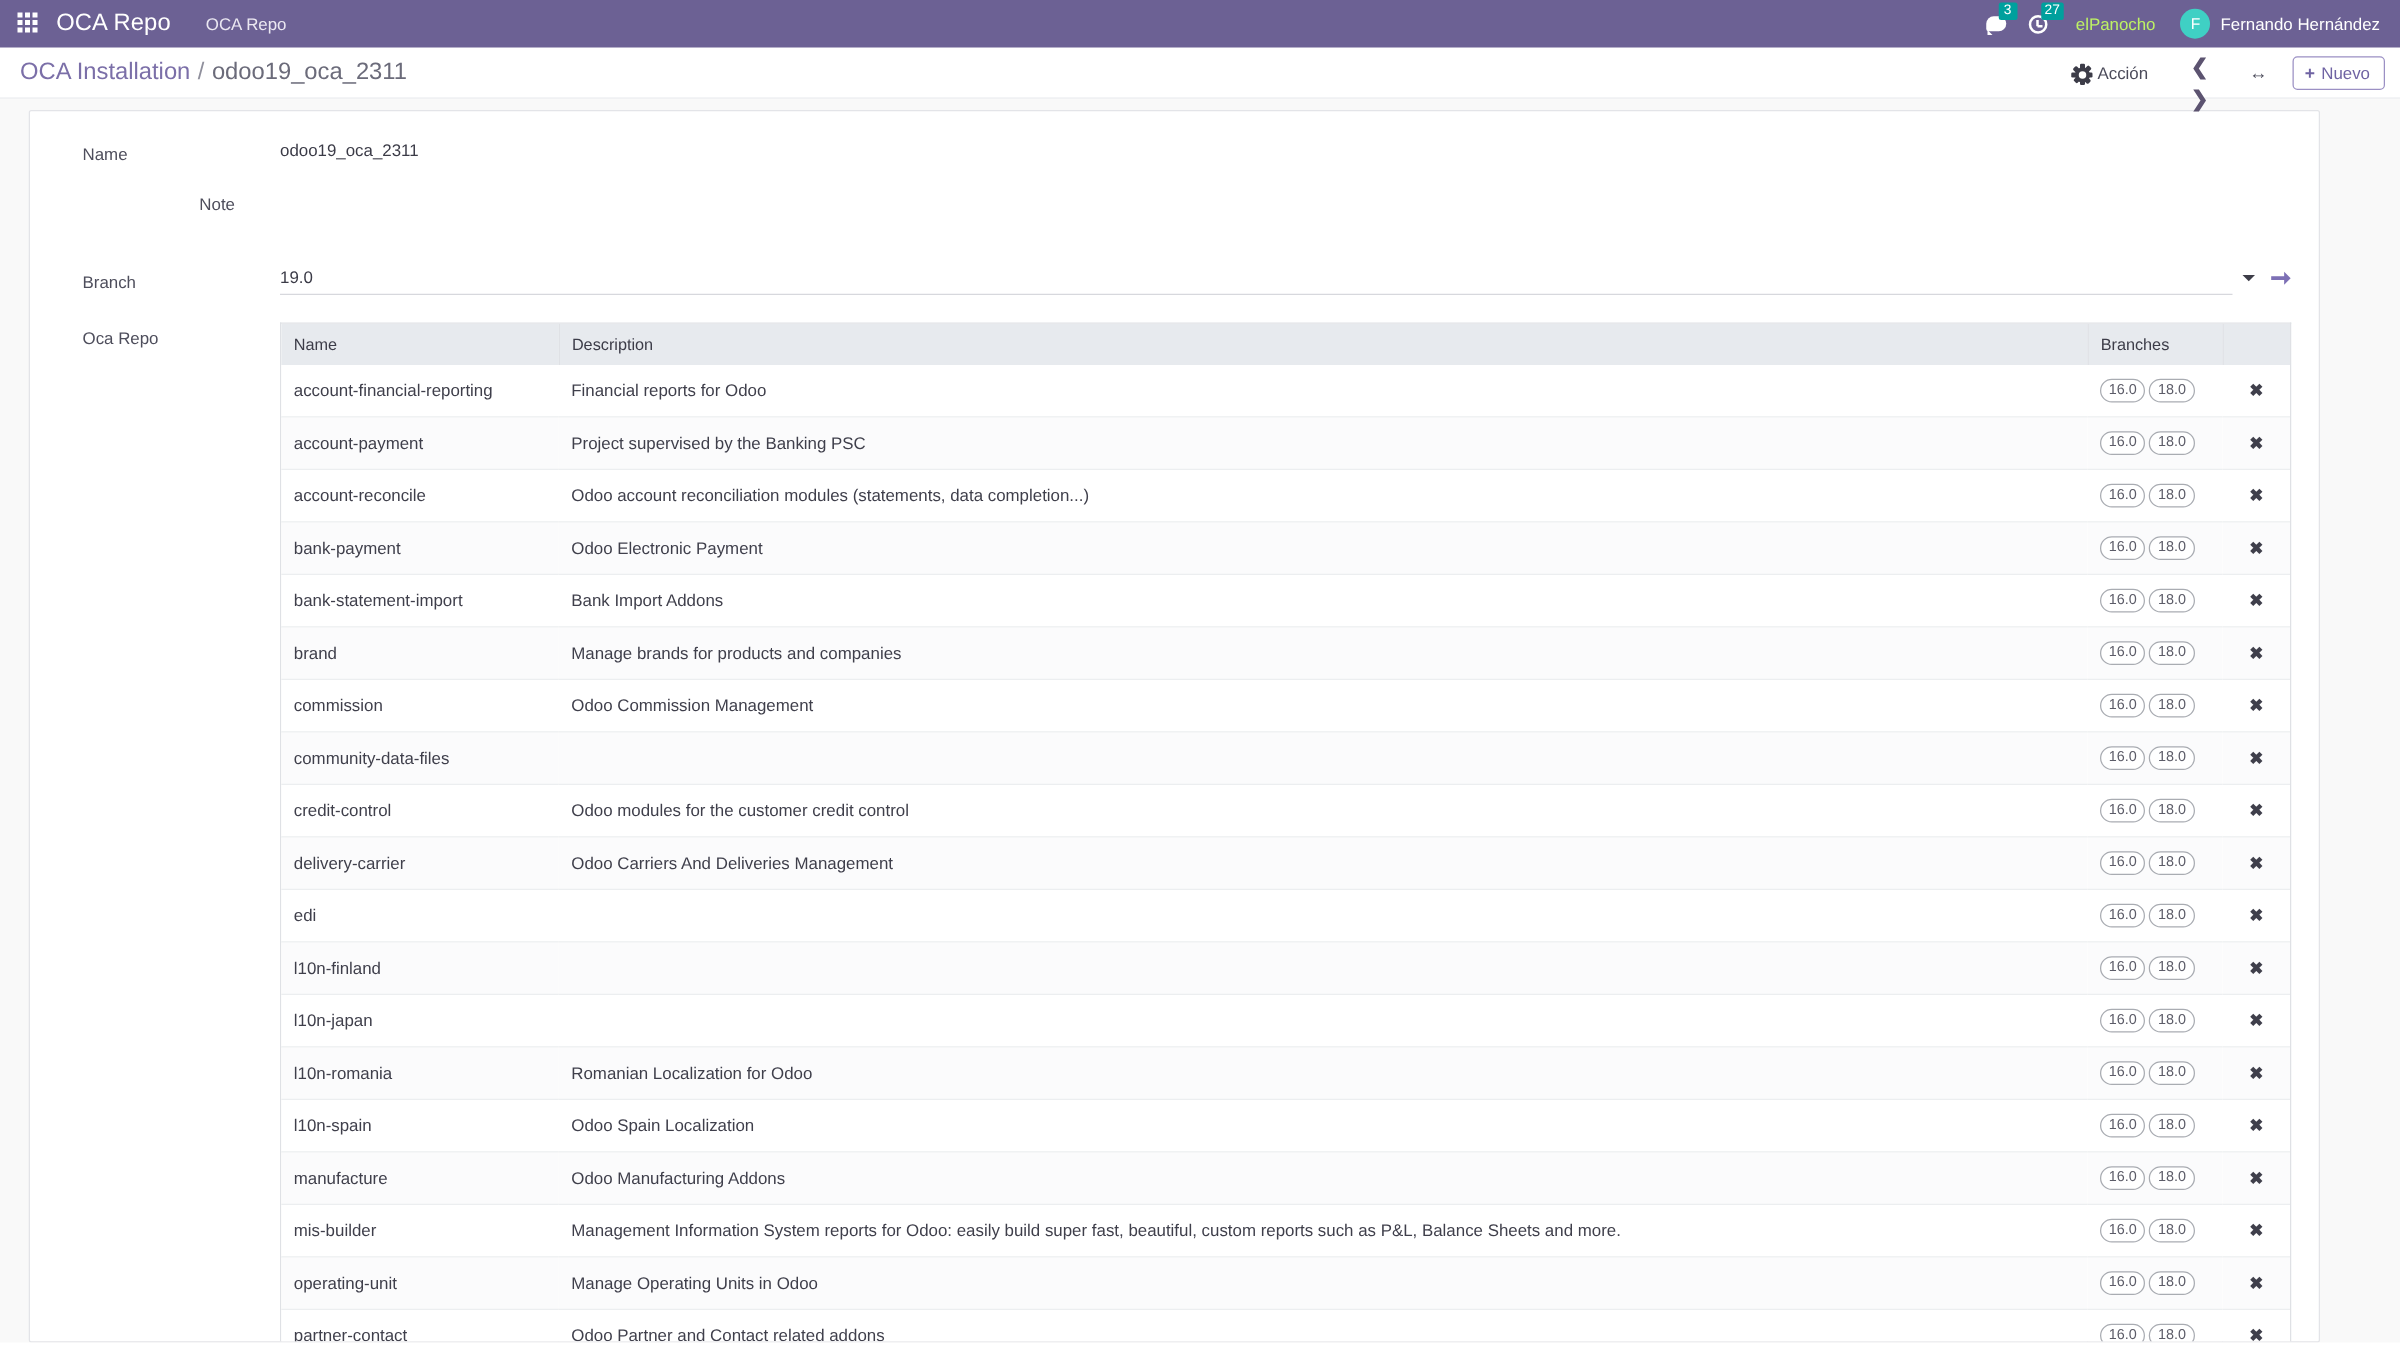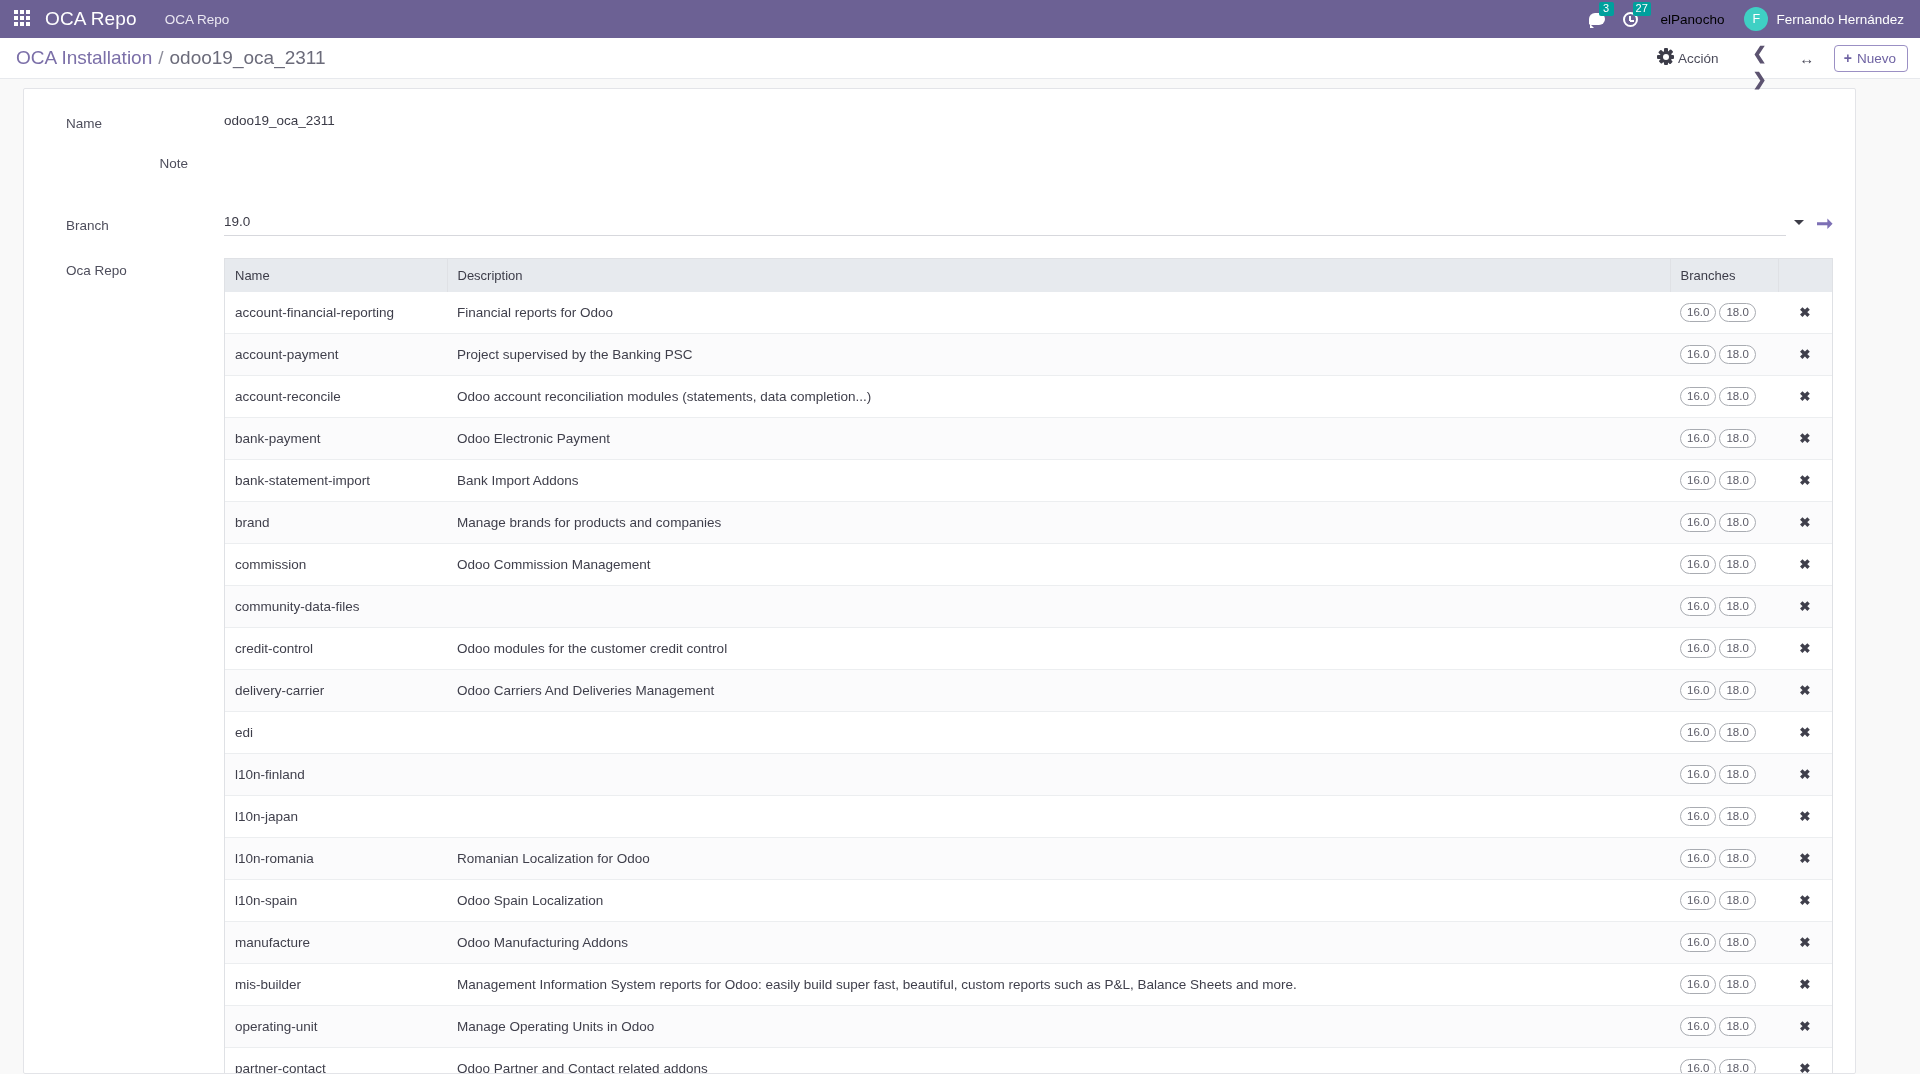--- a/index.html
+++ b/index.html
@@ -105,21 +105,21 @@
     line-height: 13px;
     height: 14px;
     min-width: 15px;
     padding: 0 3px;
     border-radius: 2px;
     text-align: center;
     font-weight: 400;
   }
   .username-sys {
     font-size: 13.5px;
-    color: #000000;
+    color: #bef264;
     padding: 0 10px 0 14px;
     cursor: pointer;
     white-space: nowrap;
   }
   .user-block {
     display: flex; align-items: center; gap: 8px;
     padding: 0 2px 0 10px;
     cursor: pointer;
   }
   .avatar {
@@ -155,21 +155,21 @@
   .bc-sep { color: #8f8f9c; }
   .bc-current { color: #6b6b7a; }
 
   .cp-right {
     margin-left: auto;
     display: flex;
     align-items: center;
     gap: 0;
   }
   .cp-action {
-    display: flex; align-items: flex-start; gap: 6px;
+    display: flex; align-items: flex-end; gap: 6px;
     font-size: 13.5px;
     color: #4b4b5a;
     padding: 5px 11px;
     cursor: pointer;
     white-space: nowrap;
   }
   .gear {
     width: 12px; height: 12px;
     background: #3c3c48;
     border-radius: 50%;

